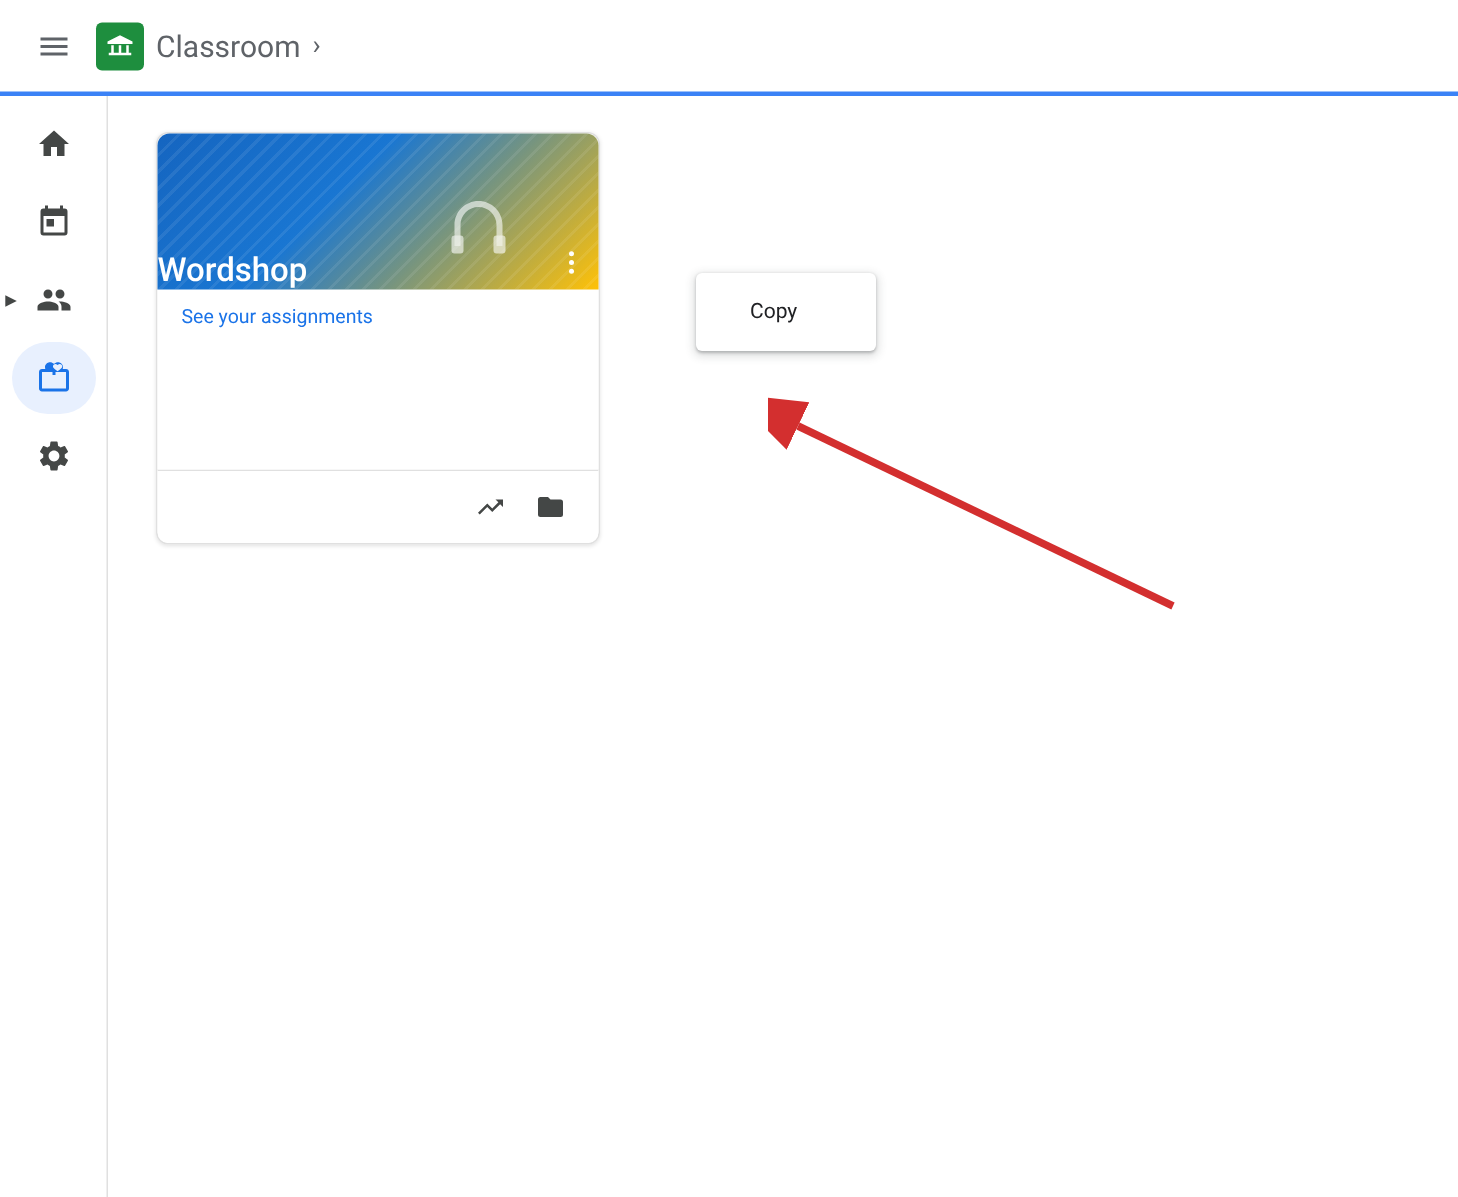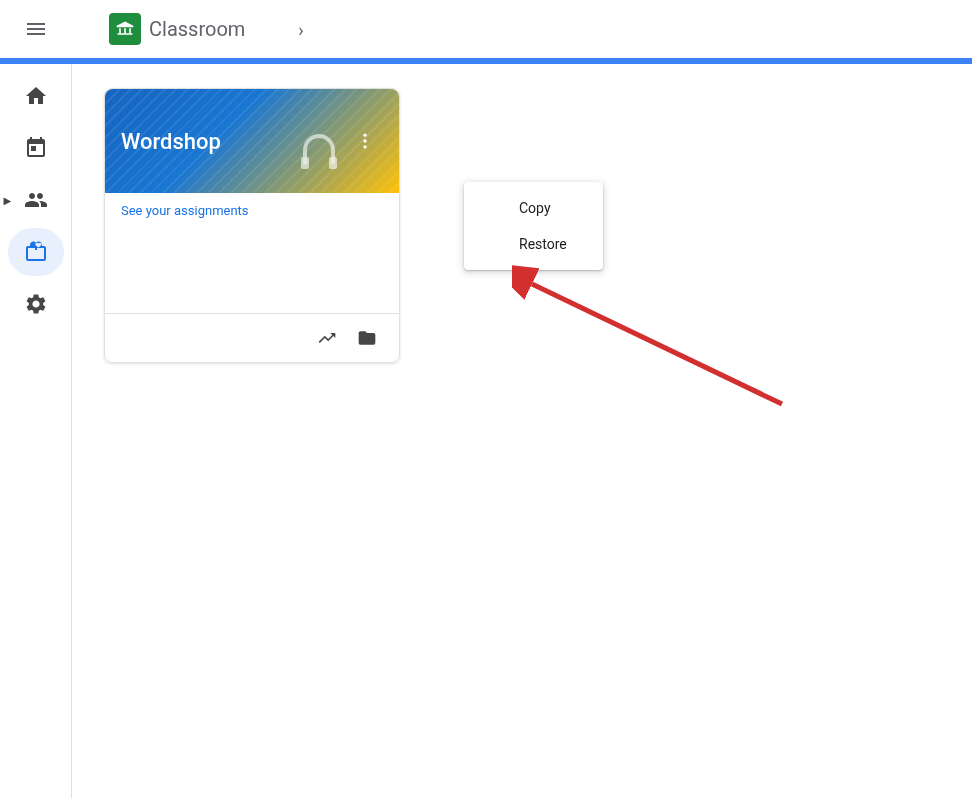--- a/index.html
+++ b/index.html
@@ -12,23 +12,22 @@
       display: flex;
       flex-direction: column;
     }
 
     
     .topbar {
       height: 64px;
       display: flex;
       align-items: center;
       padding: 0 16px;
-      border-bottom: 6px solid #3b82f6;
+      border-bottom: 3px solid #3b82f6;
       flex-shrink: 0;
-      gap: 45px;
     }
     .topbar-menu-icon {
       width: 40px;
       height: 40px;
       display: flex;
       align-items: center;
       justify-content: center;
       border-radius: 50%;
       cursor: pointer;
       margin-right: 8px;
@@ -138,22 +137,22 @@
       box-shadow: 0 1px 3px rgba(0,0,0,0.12);
     }
     .card-header {
       width: 100%;
       height: 104px;
       background: linear-gradient(135deg, #1565c0 0%, #1976d2 40%, #ffc107 100%);
       border-radius: 8px 8px 0 0;
       position: relative;
       overflow: hidden;
       display: flex;
-      align-items: center;
-      padding: 16px;
+      align-items: flex-end;
+      padding: 0;
     }
     .card-header::before {
       content: '';
       position: absolute;
       top: 0; left: 0; right: 0; bottom: 0;
       background: repeating-linear-gradient(
         -45deg,
         transparent,
         transparent 6px,
         rgba(255,255,255,0.08) 6px,
@@ -221,21 +220,20 @@
       min-width: 120px;
       z-index: 100;
       padding: 8px 0;
     }
     .context-menu-item {
       padding: 10px 36px;
       font-size: 14px;
       color: #202124;
       cursor: pointer;
       white-space: nowrap;
-      margin-left: 19px;
     }
 
     
     .red-arrow {
       position: absolute;
       top: 200px;
       left: 440px;
       pointer-events: none;
       z-index: 200;
     }
@@ -339,21 +337,20 @@
         <div class="card-footer-icon">
           <svg width="20" height="20" viewBox="0 0 24 24" fill="#444746">
             <path d="M10 4H4a2 2 0 00-2 2v12a2 2 0 002 2h16a2 2 0 002-2V8a2 2 0 00-2-2h-8l-2-2z"></path>
           </svg>
         </div>
       </div>
     </div>
 
     <div class="context-menu">
       <div class="context-menu-item">Copy</div>
-      <div class="context-menu-item">Restore</div>
     </div>
 
     <div class="red-arrow">
       <svg width="300" height="160" viewBox="0 0 300 160">
 
         <defs>
           <marker id="arrowhead" markerWidth="10" markerHeight="7" refX="0" refY="3.5" orient="auto">
             <polygon points="0 0, 10 3.5, 0 7" fill="#d32f2f"></polygon>
           </marker>
         </defs>

